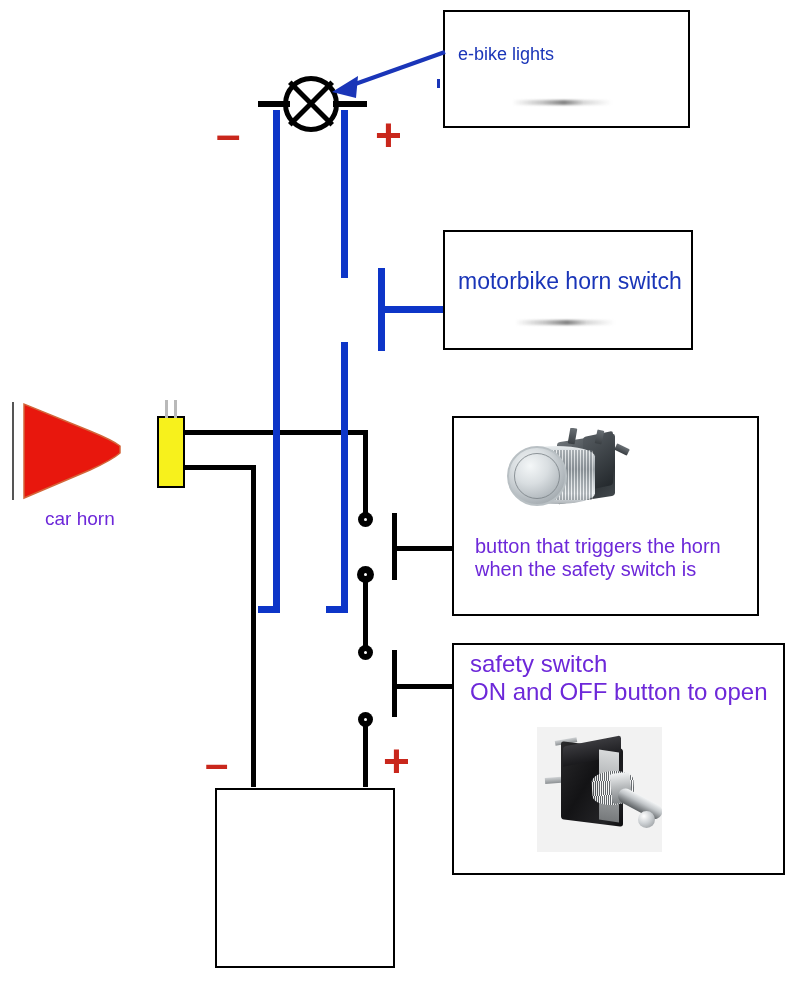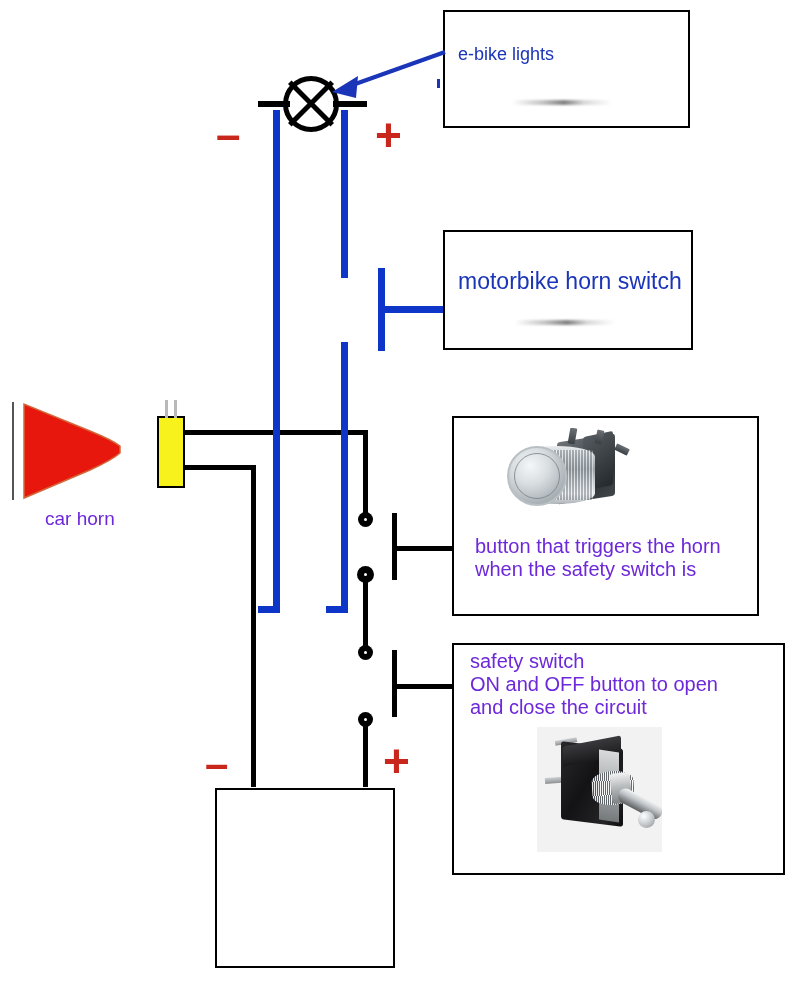--- a/index.html
+++ b/index.html
@@ -303,24 +303,23 @@
     <div class="pb-face-inner" style="left:19px; top:25px; width:46px; height:46px;"></div>
   </div>
 
   <div class="callout-text-red" style="left:475px; top:535px; font-size:20px;">
     <div>button that triggers the horn</div>
     <div>when the safety switch is</div>
   </div>
 
   <div class="callout" style="left:452px; top:643px; width:333px; height:232px;"></div>
 
-  <div class="callout-text-red" style="left:470px; top:650px; font-size:20px;">
+  <div class="callout-text-red" style="left:470px; top:650px; font-size:24px;">
     <div>safety switch</div>
     <div>ON and OFF button to open</div>
-    <div>and close the circuit</div>
   </div>
 
   <div class="photo" style="left:537px; top:727px; width:125px; height:125px;">
     <div class="ts-bg" style="left:0; top:0; width:125px; height:125px;"></div>
 
     <div class="ts-pin" style="left:8px; top:50px; width:26px; height:6px; transform:rotate(-4deg);"></div>
     <div class="ts-pin" style="left:18px; top:12px; width:22px; height:5px; transform:rotate(-10deg);"></div>
 
     <div class="ts-body" style="left:24px; top:18px; width:62px; height:78px; transform:skewY(7deg);"></div>
     <div class="ts-bodytop" style="left:26px; top:14px; width:58px; height:20px; transform:skewY(-11deg);"></div>

